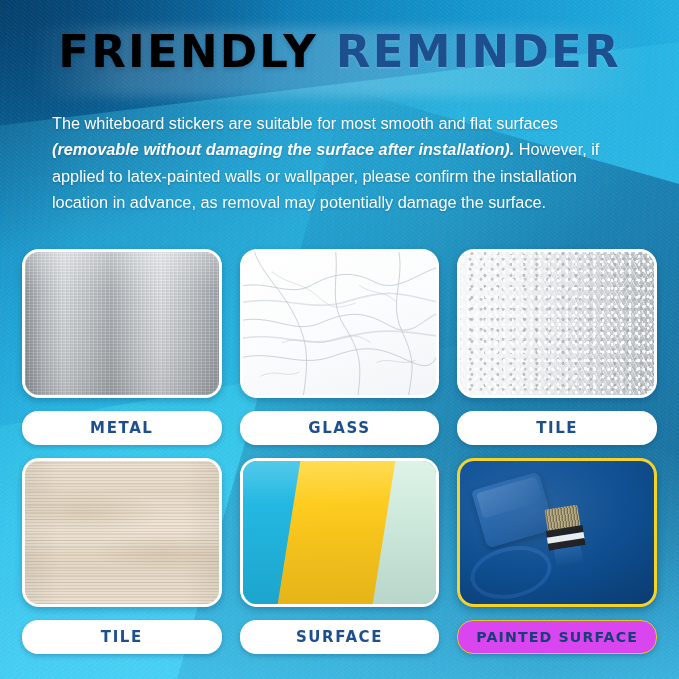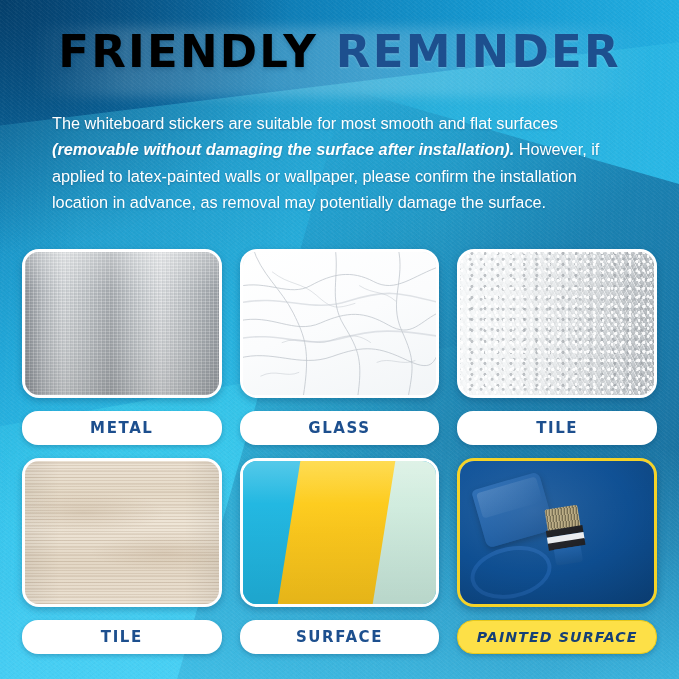--- a/index.html
+++ b/index.html
@@ -285,21 +285,21 @@
     margin-top: 13px;
     height: 32px;
     border-radius: 16px;
     background: #ffffff;
     display: flex;
     align-items: center;
     justify-content: center;
     box-shadow: 0 2px 5px rgba(4,54,92,.28);
     border: 1px solid rgba(255,255,255,.9);
   }
-  .pill.yellow { background: #fde047; border-color: #e8c91c; font-style: italic; }
+  .pill.yellow { background: #d946ef; border-color: #e8c91c; }
   .pill .txt {
     font-family: "DejaVu Sans", sans-serif;
     font-size: 15px;
     font-weight: 700;
     letter-spacing: 1.6px;
     color: #1d4f8e;
     white-space: nowrap;
     text-align: right;
   }
   .pill.yellow .txt { color: #153f76; font-size: 14.2px; letter-spacing: 1.1px; }

